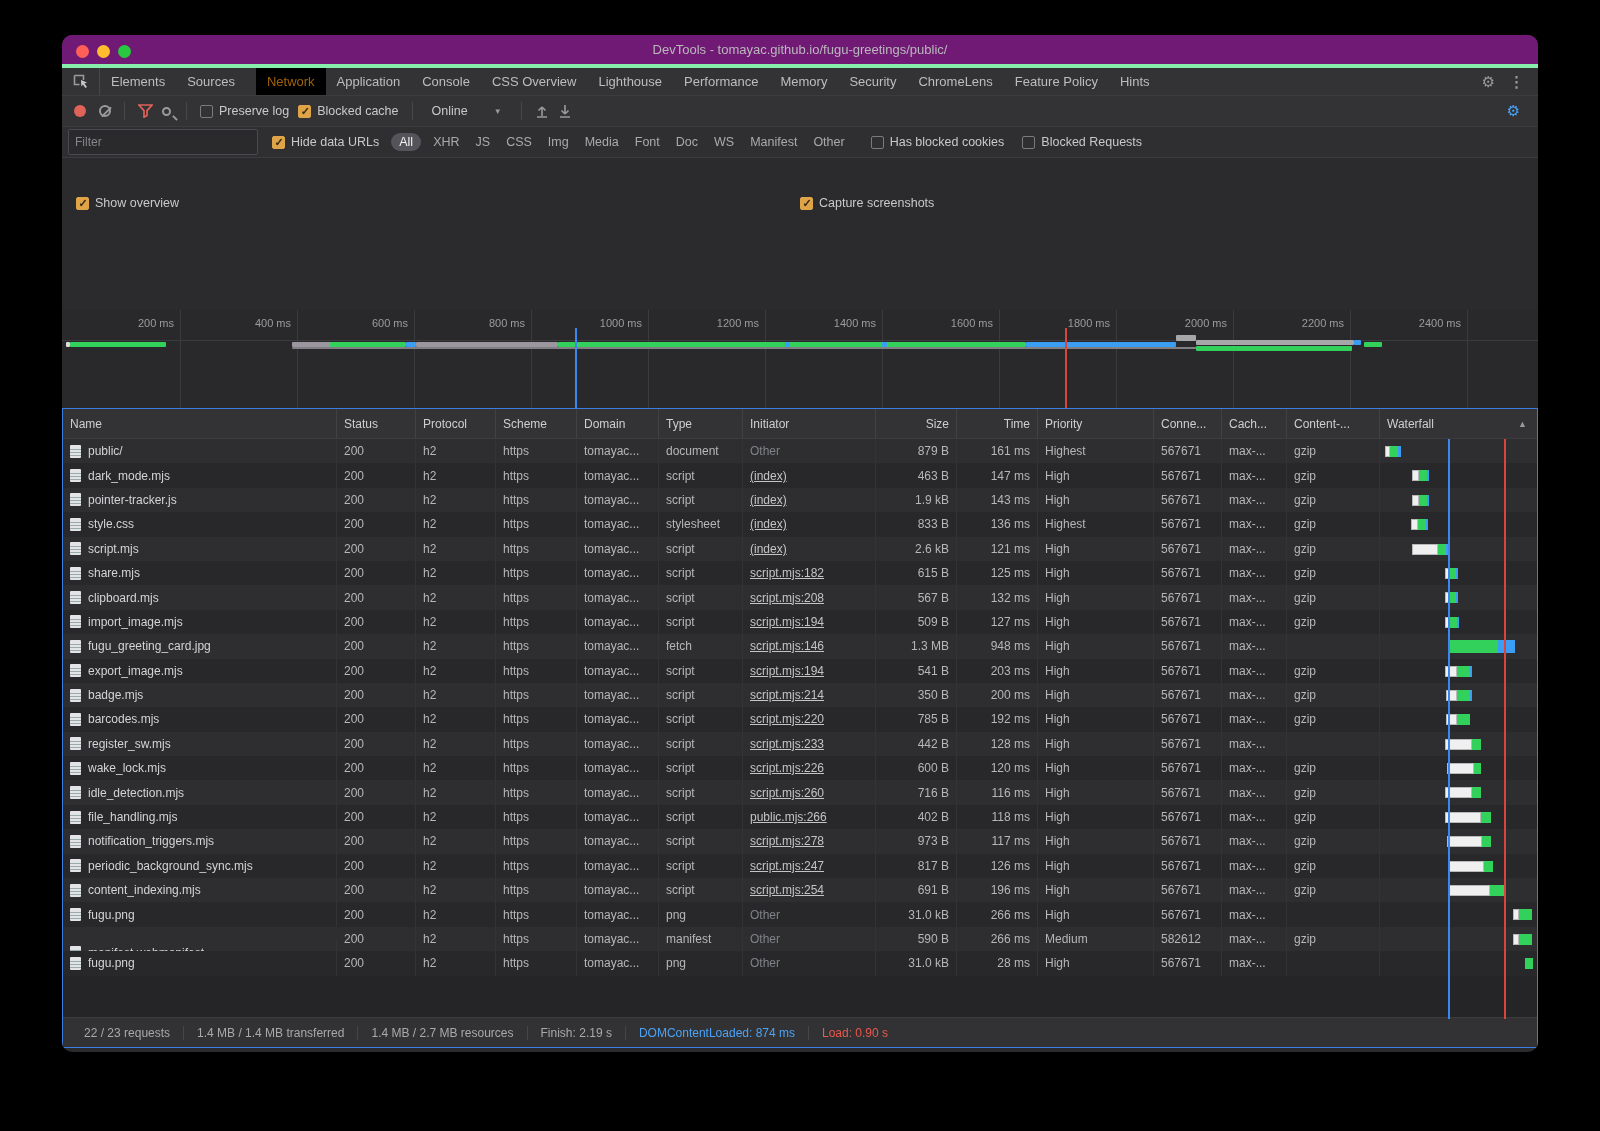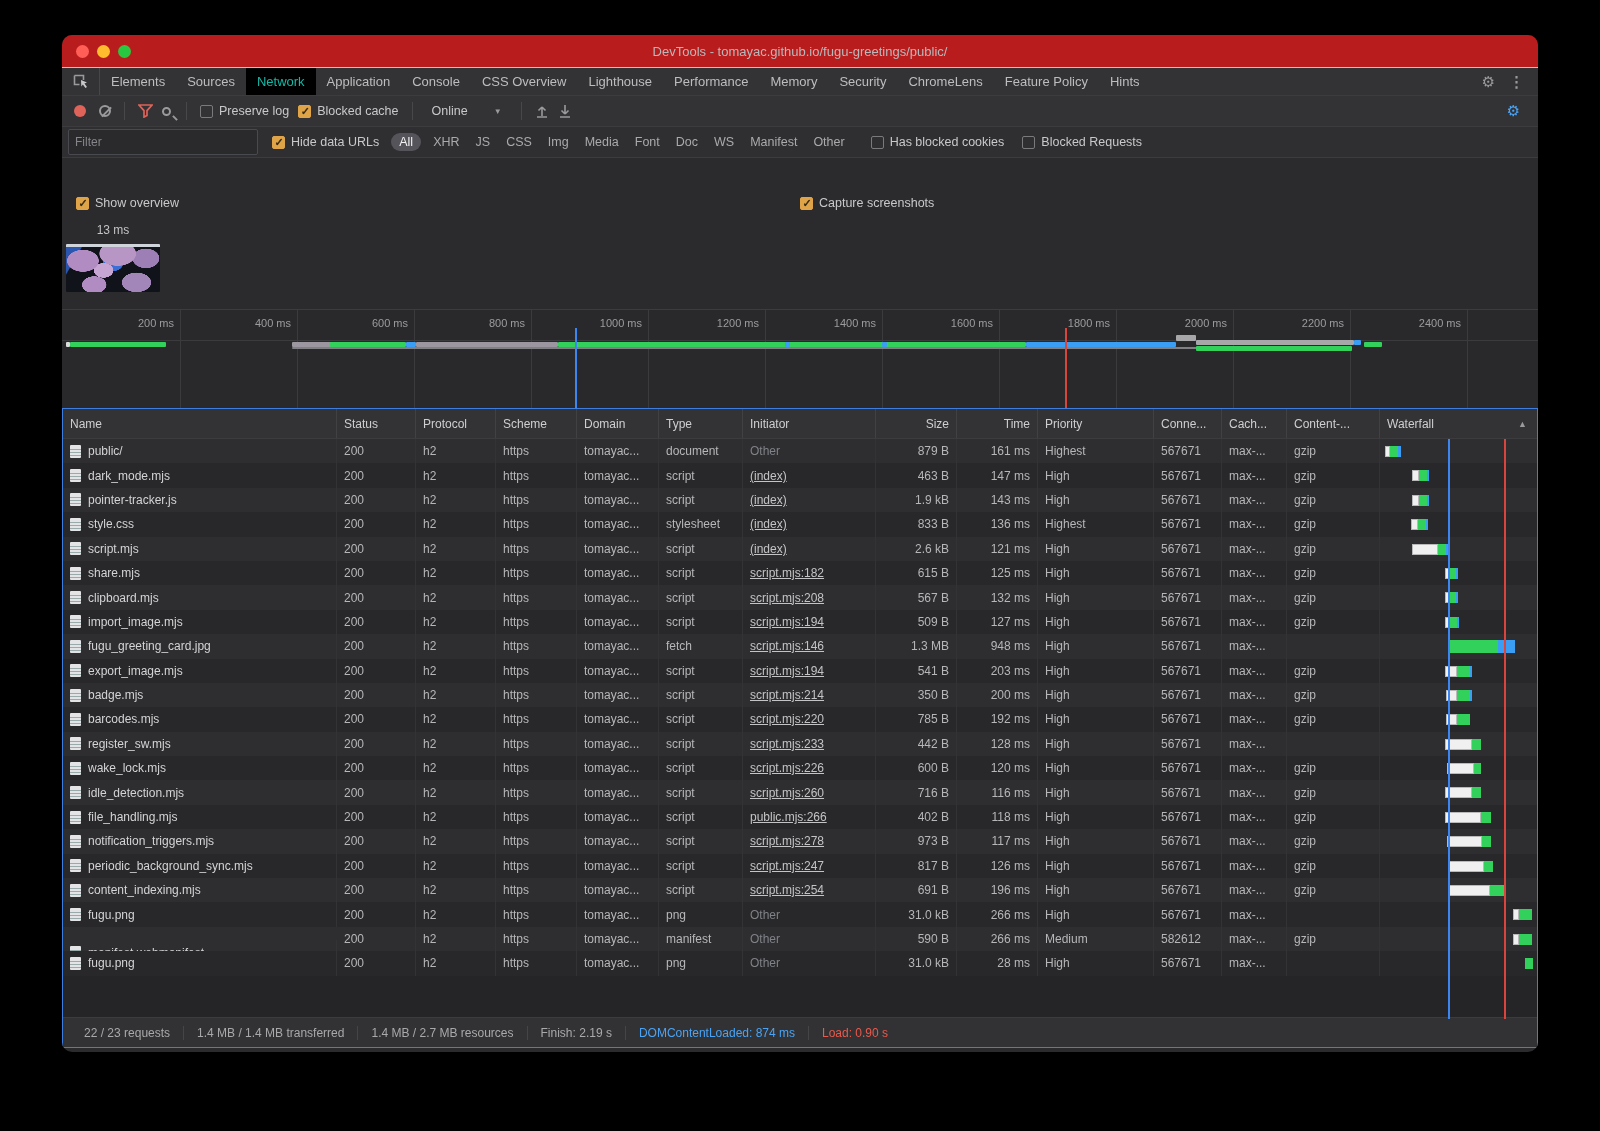--- a/index.html
+++ b/index.html
@@ -1,33 +1,33 @@
 <!DOCTYPE html>
 <html><head>
 <meta charset="utf-8">
 <style>
   html,body{margin:0;padding:0;background:#000;}
   *{box-sizing:border-box;font-family:"Liberation Sans",sans-serif;}
   .stage{position:relative;width:1600px;height:1131px;background:#000;overflow:hidden;}
   .window{position:absolute;left:62px;top:35px;width:1476px;height:1017px;background:#2b2b2d;
           border-radius:10px;overflow:hidden;box-shadow:0 25px 70px rgba(0,0,0,.7);}
   
-  .titlebar{position:absolute;left:0;top:0;width:100%;height:33px;background:#b91c1c;
-            border-bottom:1px solid #86efac;display:flex;align-items:center;justify-content:center;}
+  .titlebar{position:absolute;left:0;top:0;width:100%;height:33px;background:#701a75;
+            border-bottom:4px solid #86efac;display:flex;align-items:center;justify-content:center;}
   .traffic{position:absolute;left:14px;top:10px;display:flex;gap:8px;}
   .light{width:13px;height:13px;border-radius:50%;}
   .light.red{background:#ff5f57}.light.yellow{background:#febc2e}.light.green{background:#28c840}
   .wintitle{color:#b9b9bb;font-size:13px;}
   
   .tabbar{position:absolute;left:0;top:33px;width:100%;height:28px;background:#333336;
           border-bottom:1px solid #3c3c3e;display:flex;align-items:stretch;}
   .inspect-wrap{width:38px;display:flex;align-items:center;justify-content:center;border-right:1px solid #47474a;}
   .tabs{display:flex;align-items:stretch;}
   .tab{padding:0 11px;line-height:27px;font-size:13px;color:#bdbdbf;white-space:nowrap;cursor:default;}
-  .tab.active{background:#000;color:#14b8a6;}
+  .tab.active{background:#000;color:#a16207;margin-left:10px;}
   .tabbar-right{margin-left:auto;display:flex;align-items:center;gap:14px;padding-right:14px;}
   .gear{font-size:15px;color:#9a9a9c;line-height:1;}
   .dots{font-size:15px;color:#9a9a9c;font-weight:bold;line-height:1;}
   
   .toolbar{position:absolute;left:0;top:61px;width:100%;height:31px;background:#333336;
            border-bottom:1px solid #3c3c3e;display:flex;align-items:center;gap:9px;padding:0 12px;}
   .rec{width:12px;height:12px;border-radius:50%;background:#e0635a;margin-right:4px;}
   .block{width:12px;height:12px;border:2px solid #9a9a9c;border-radius:50%;position:relative;}
   .block::after{content:"";position:absolute;left:-1px;top:4px;width:13px;height:2px;background:#9a9a9c;transform:rotate(-45deg);}
   .vsep{width:1px;height:18px;background:#48484b;margin:0 4px;}
@@ -226,24 +226,20 @@
       <span class="cbgroup left">
         <span class="cb checked"></span>
         <span class="cblabel">Show overview</span>
       </span>
       <span class="cbgroup right">
         <span class="cb checked"></span>
         <span class="cblabel">Capture screenshots</span>
       </span>
     </div>
 
-    <div class="filmstrip">
-      <div class="fs-label">13 ms</div>
-      <div class="thumb"></div>
-    </div>
 
     <div class="overview" id="overview">
       <div class="ov-ruleline"></div>
     <div class="ov-grid" style="left: 118px;"></div>
         <div class="ov-tick" style="left: 22px;">200 ms</div>
         <div class="ov-grid" style="left: 235px;"></div>
         <div class="ov-tick" style="left: 139px;">400 ms</div>
         <div class="ov-grid" style="left: 352px;"></div>
         <div class="ov-tick" style="left: 256px;">600 ms</div>
         <div class="ov-grid" style="left: 469px;"></div>

